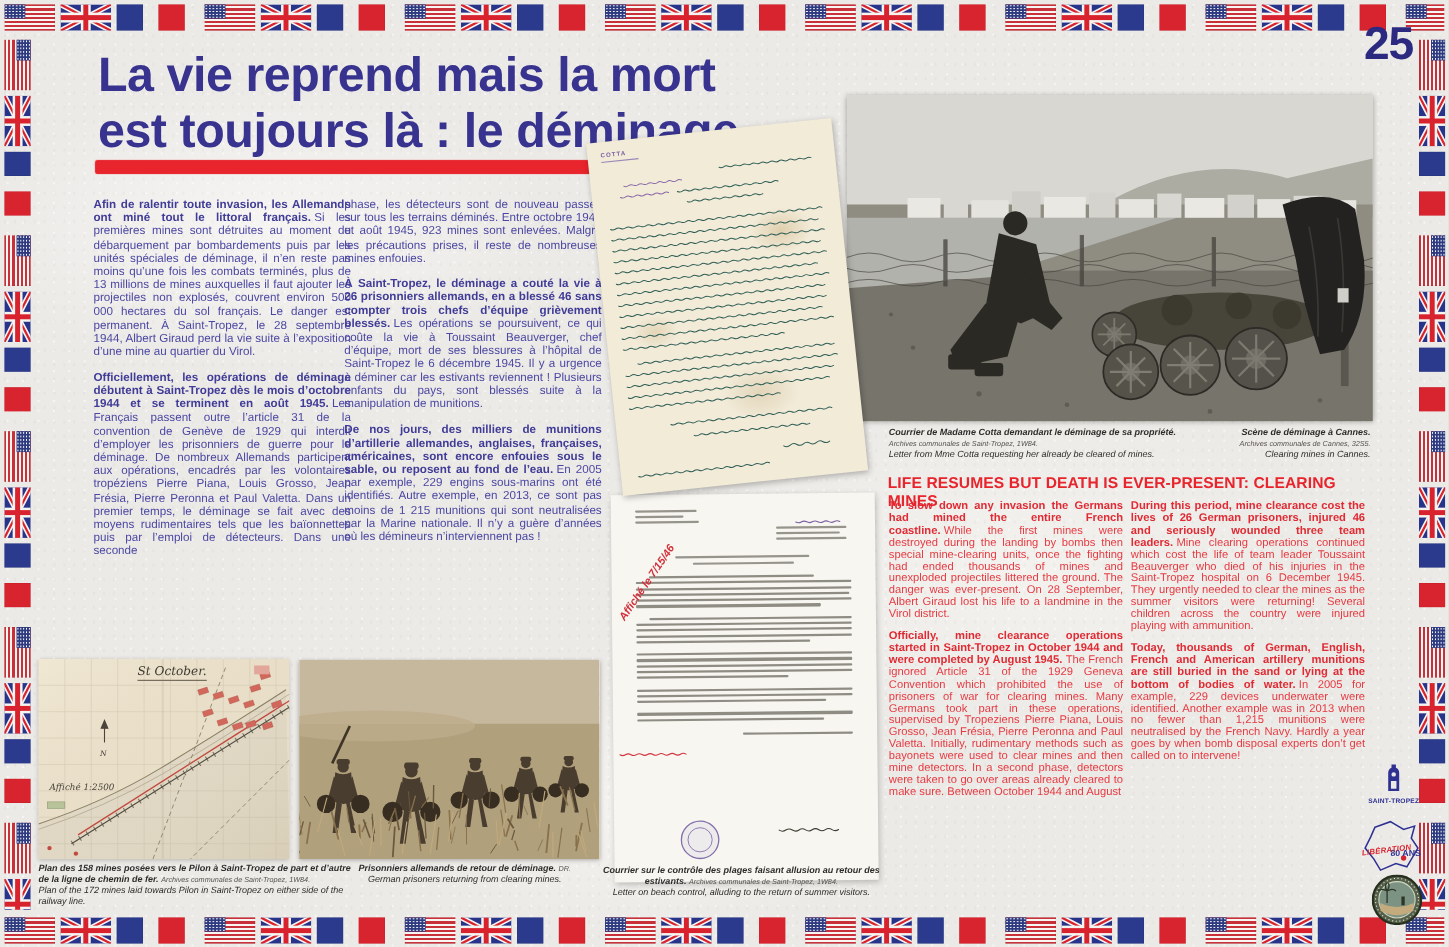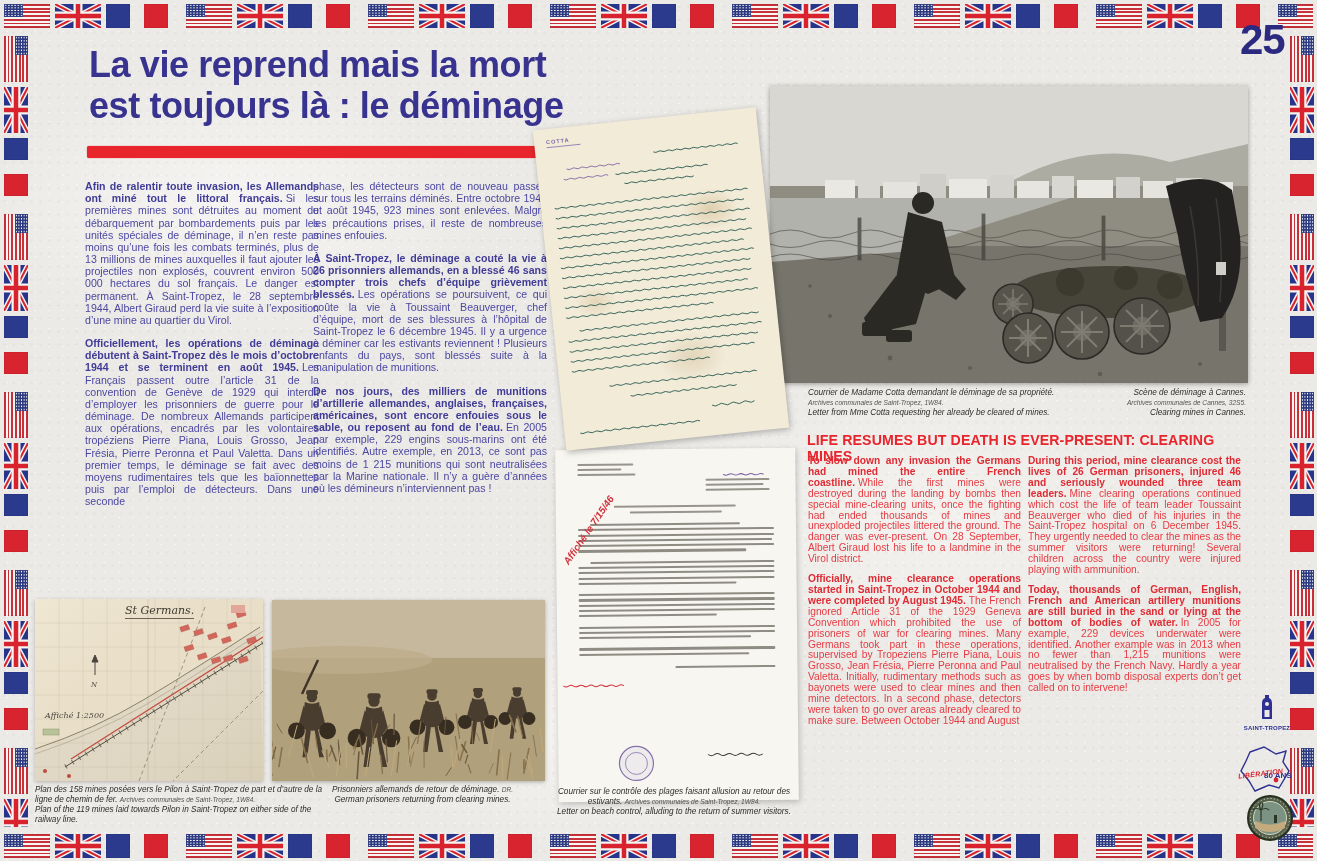--- a/index.html
+++ b/index.html
@@ -31,41 +31,41 @@
   .uk-flag{width:46px;height:24px;line-height:0;}
   .vf{width:24px;height:46px;position:relative;}
   .vf>*{position:absolute;left:-11px;top:11px;transform:rotate(90deg);}
   .sq{box-shadow:inset 0 0 0 .4px rgba(0,0,0,.1);}
   .sq-b{background:#2b3a8c;}.sq-r{background:#d8242f;}
   .sq.sh{width:24px;height:24px;}
   .sq.sv{width:24px;height:22px;}
   
   .pagenum{position:absolute;left:1240px;top:16px;z-index:6;font-size:42px;font-weight:bold;
     color:#2c2980;letter-spacing:-1px;}
-  .title{position:absolute;left:89px;top:44px;margin:0;z-index:2;font-size:36px;line-height:1.15;
+  .title{position:absolute;left:89px;top:44px;margin:0;z-index:2;font-size:44px;line-height:1.15;
     font-weight:bold;color:#37338f;letter-spacing:-0.4px;}
   .redbar{position:absolute;left:87px;top:146px;width:461px;height:12px;background:#e8242c;
     border-radius:2px;z-index:2;box-shadow:0 0 1px #e8242c;}
   
   .fcol{position:absolute;top:180px;width:234px;color:#4b47a2;font-size:10.6px;line-height:1.15;
     text-align:justify;z-index:2;}
   .c1{left:85px;}.c2{left:313px;}
   .fp{margin:0 0 11px 0;}
   .fp b{color:#403c97;padding-right:3px;}
   
   .eheading{position:absolute;left:807px;top:432px;width:448px;font-size:14.2px;font-weight:bold;
     color:#e8242c;letter-spacing:.1px;z-index:2;}
   .ecol{position:absolute;top:456px;width:213px;color:#e63b42;font-size:10.2px;line-height:1.07;
     text-align:justify;z-index:2;}
   .e1{left:808px;}.e2{left:1028px;}
   .ep{margin:0 0 9px 0;}
   .ep b{color:#e02b34;padding-right:3px;}
   
   .cap{position:absolute;color:#2e2c2a;font-size:8.2px;line-height:1.2;z-index:2;}
-  .cap .fr{font-weight:normal;font-style:italic;}
+  .cap .fr{font-weight:bold;font-style:italic;}
   .cap .ar{font-style:italic;font-size:6.6px;color:#55524e;}
   .cap .en{font-style:italic;}
   #cap-cotta{left:808px;top:388px;width:262px;}
   #cap-cannes{left:1086px;top:388px;width:160px;text-align:right;}
   #cap-map{left:35px;top:785px;width:288px;}
   #cap-prisoners{left:300px;top:785px;width:245px;text-align:center;}
   #cap-beach{left:548px;top:787px;width:252px;text-align:center;}
   
   #cotta{position:absolute;left:549px;top:118px;width:224px;height:322px;z-index:3;
     transform:rotate(-6deg);
@@ -693,21 +693,21 @@
       <rect x="196" y="6" width="14" height="8" fill="#e2a79a"></rect>
       <g stroke="#4a443a" fill="#4a443a">
         <path d="M60,76 L60,58" stroke-width="1"></path>
           <path d="M60,56 L57,63 L63,63 Z"></path>
         <text x="56" y="88" font-size="7" font-family="DejaVu Serif,serif" font-style="italic" stroke="none">N</text>
       </g>
       <rect x="8" y="130" width="16" height="6" fill="#b9c399" stroke="#7b8560" stroke-width=".4"></rect>
       <circle cx="10" cy="172" r="2" fill="#c2493e"></circle>
         <circle cx="34" cy="177" r="2" fill="#c2493e"></circle>
     </svg>
-    <div class="map-title">St Germans.</div>
+    <div class="map-title">St October.</div>
     <div class="map-scale">Affiché 1:2500</div>
   </div>
 
   <div id="prisoners">
     <svg width="273" height="181" viewBox="0 0 273 181">
       <defs>
         <g id="sol">
           <circle cx="0" cy="-34" r="4.3"></circle>
           <rect x="-5" y="-40" width="10" height="4.5" rx="2"></rect>
           <path d="M-6,-30 Q0,-27 6,-30 L8,-8 Q0,-4 -8,-8 Z"></path>
@@ -794,21 +794,21 @@
           <line x1="260.76538660040376" y1="173.61017505340752" x2="256.05231304143194" y2="155.05461846527393" stroke="#c9b183" stroke-width="1"></line>
           <line x1="217.98586447815686" y1="153.12354773428456" x2="223.3891151176715" y2="118.98124964580929" stroke="#c9b183" stroke-width="1"></line>
         </g>
       <rect width="273" height="181" fill="rgba(120,90,50,.08)"></rect>
     </svg>
   </div>
 
   <div class="cap" id="cap-map">
     <span class="fr">Plan des 158 mines posées vers le Pilon à Saint-Tropez de part et d’autre de la ligne de chemin de fer.</span>
     <span class="ar">Archives communales de Saint-Tropez, 1W84.</span>
-    <div class="en">Plan of the 119 mines laid towards Pilon in Saint-Tropez on either side of the railway line.</div>
+    <div class="en">Plan of the 172 mines laid towards Pilon in Saint-Tropez on either side of the railway line.</div>
   </div>
   <div class="cap" id="cap-prisoners">
     <span class="fr">Prisonniers allemands de retour de déminage.</span>
     <span class="ar">DR.</span>
     <div class="en">German prisoners returning from clearing mines.</div>
   </div>
 
   <div id="logo-st">
     <svg width="20" height="26" viewBox="0 0 20 26">
       <path d="M5,25 L5,9 Q5,5 8,4 L8,1 L12,1 L12,4 Q15,5 15,9 L15,25 Z" fill="#2e3192"></path>

